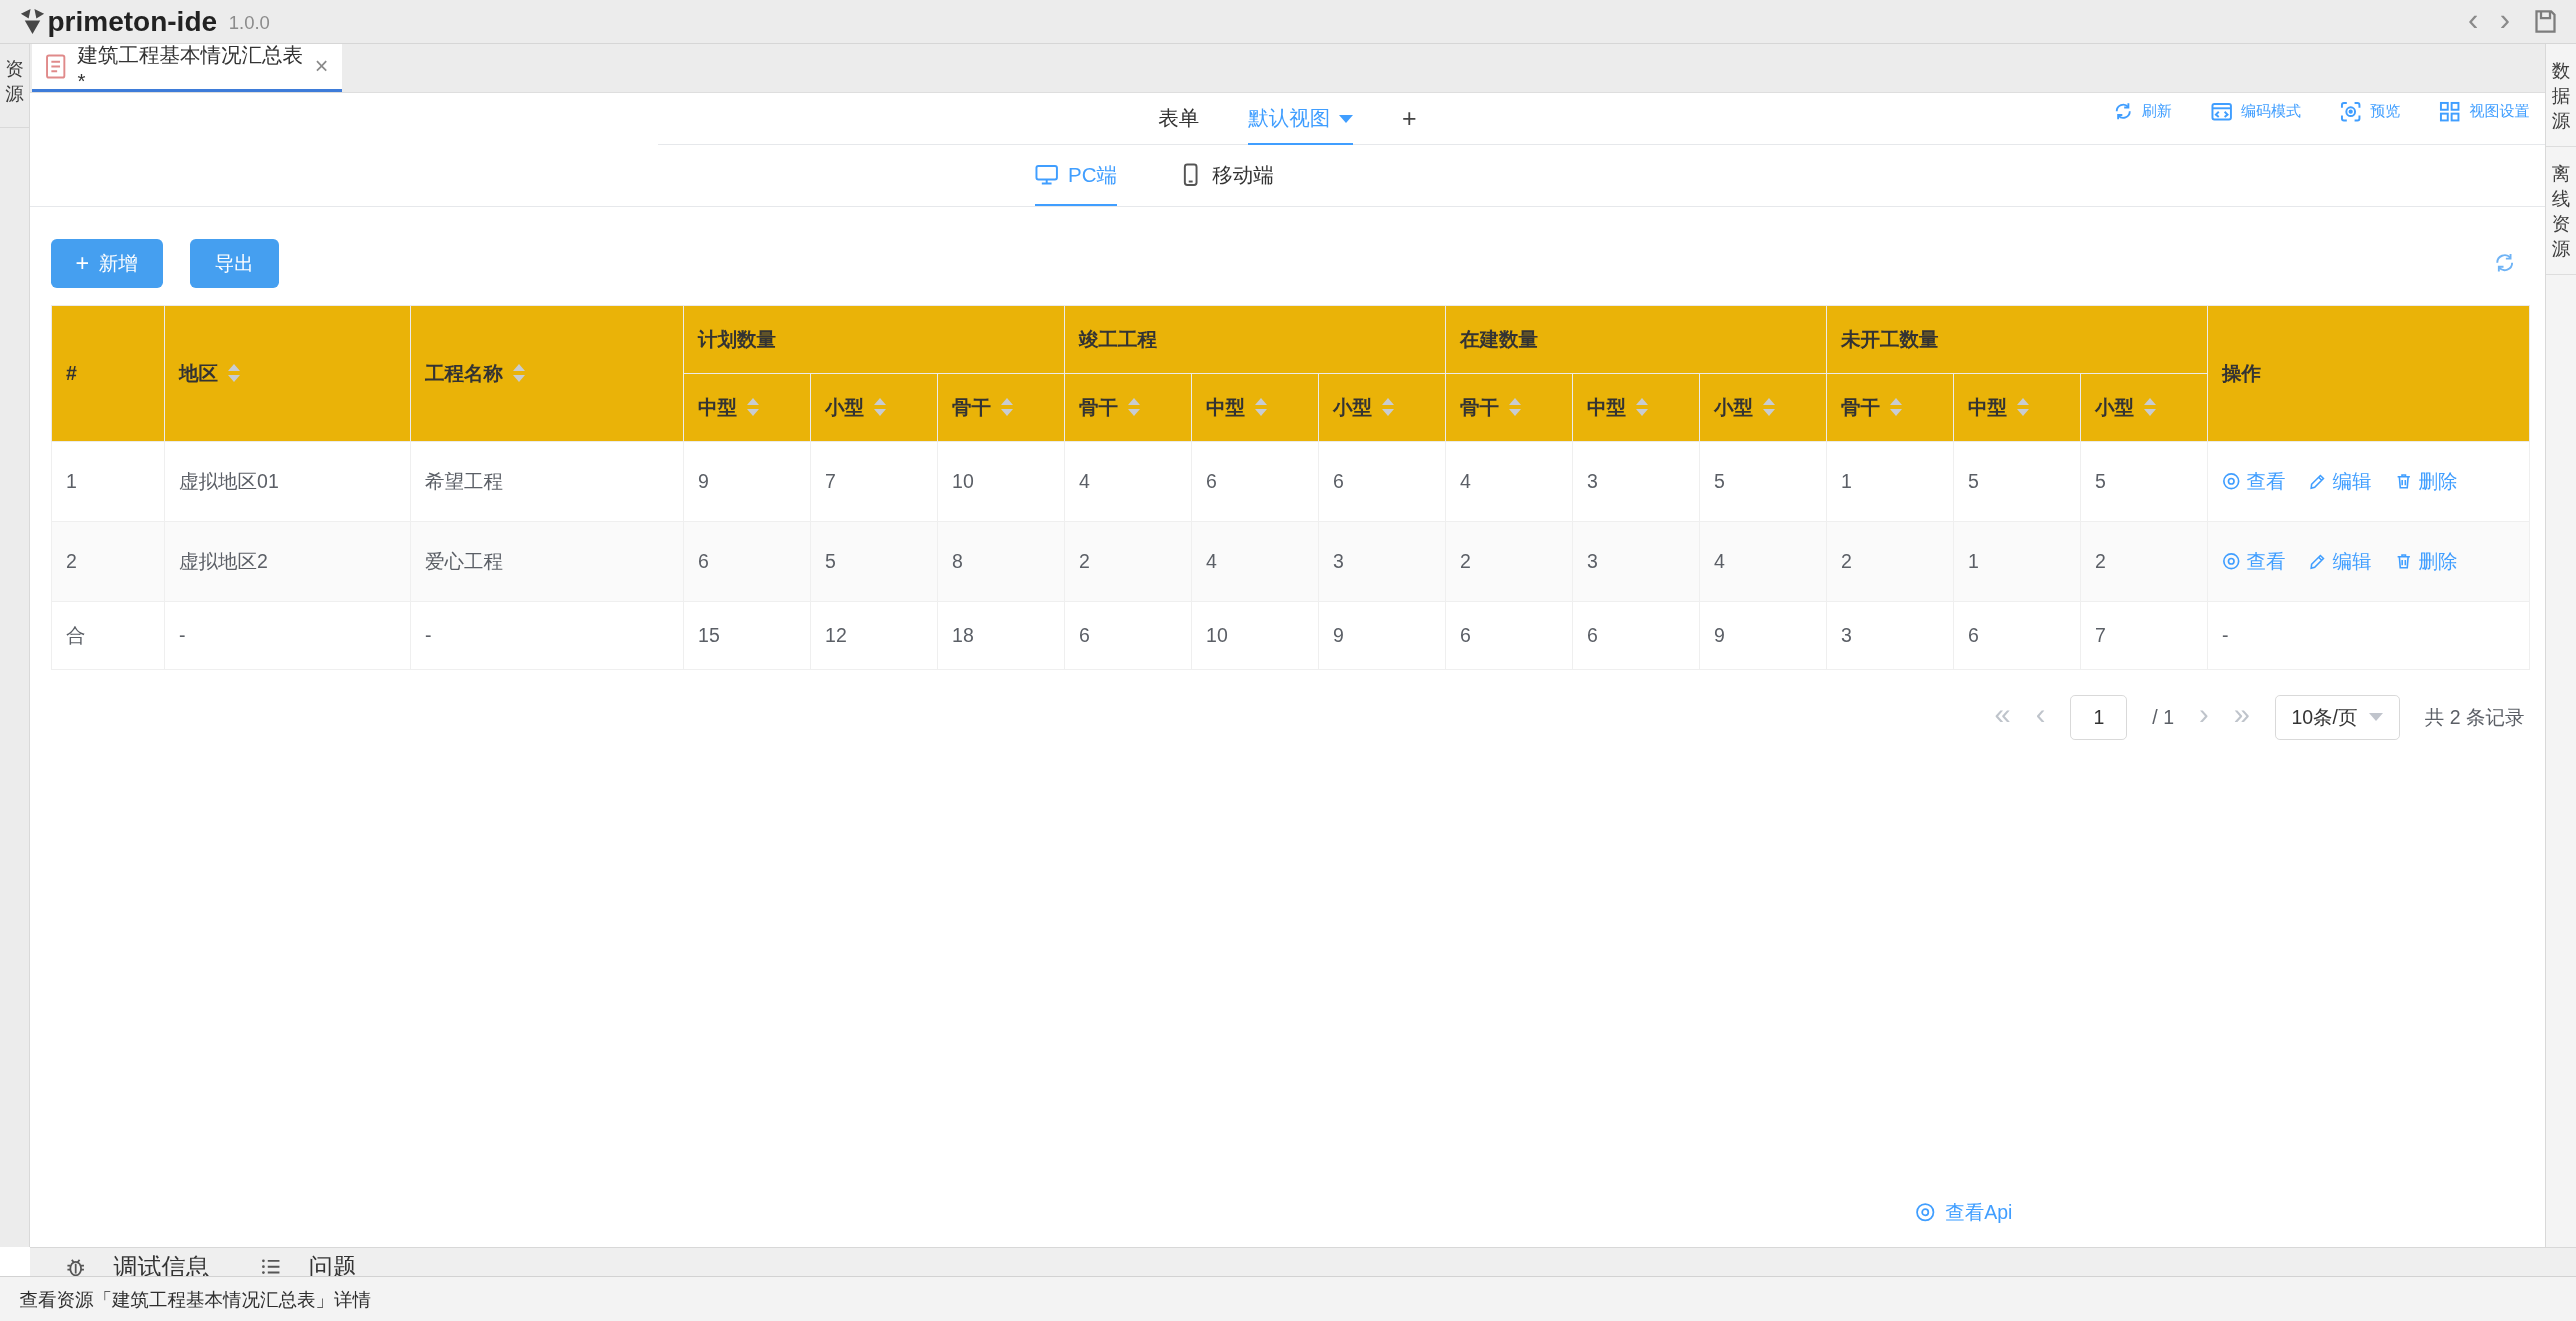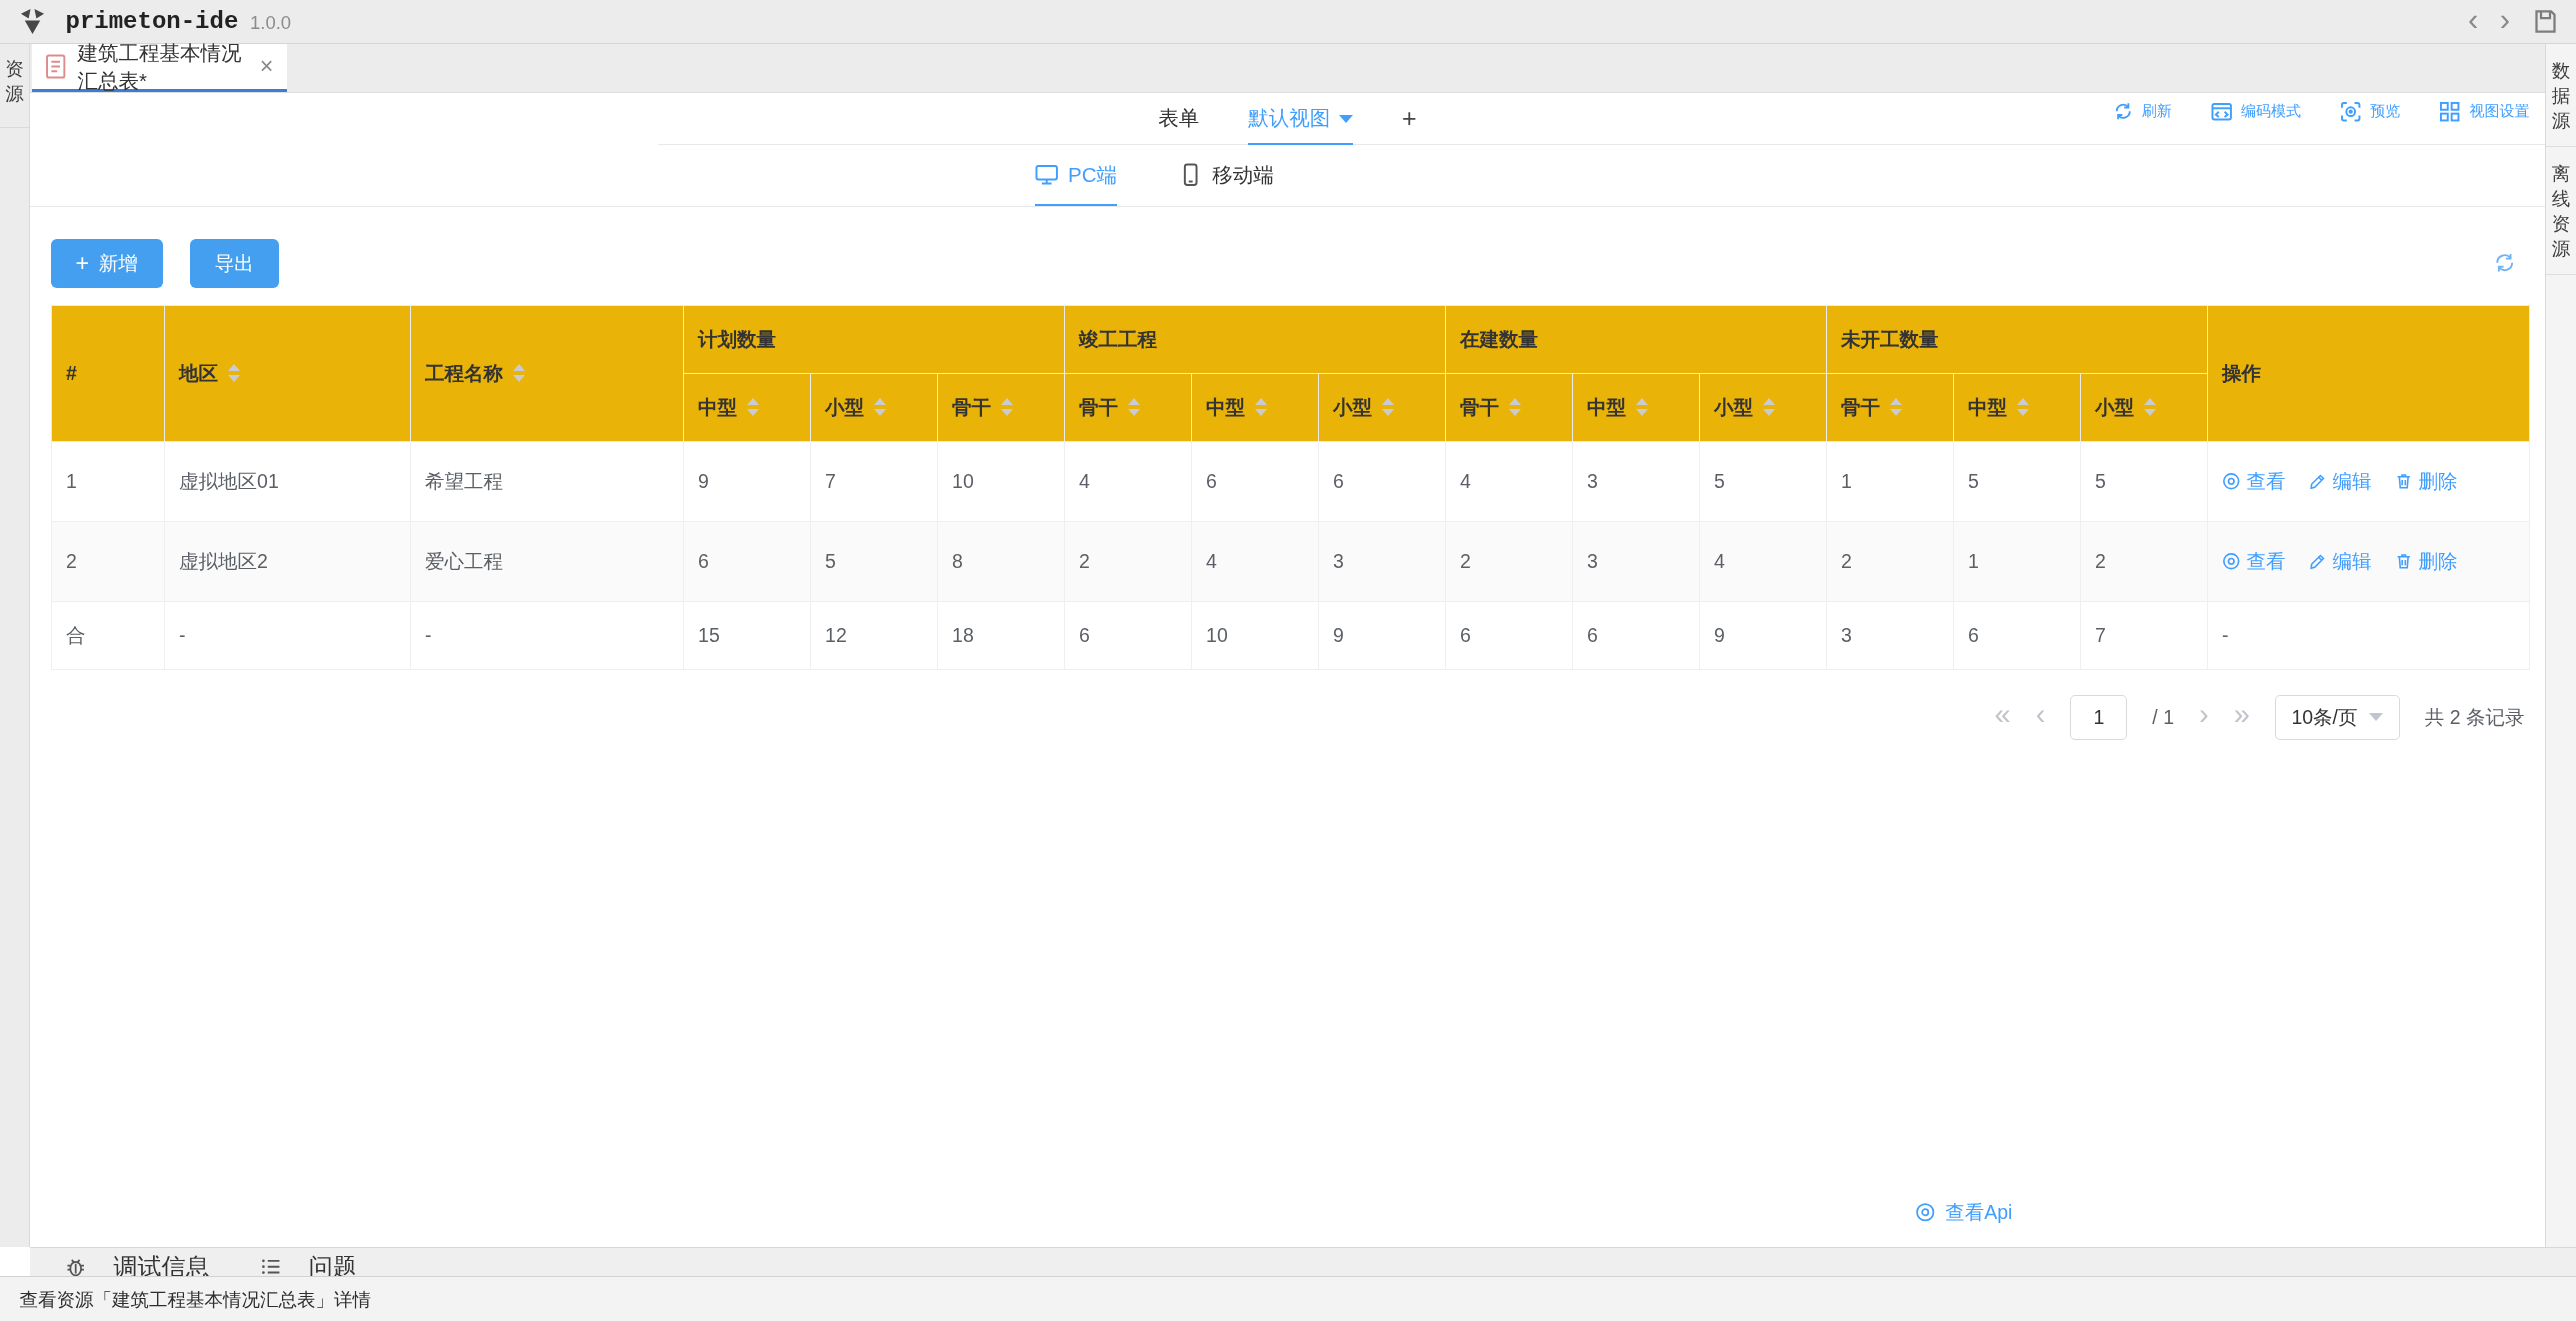--- a/index.html
+++ b/index.html
@@ -9,21 +9,21 @@
     background:#fff; font-family:"Liberation Sans","DejaVu Sans",sans-serif; color:#333;
   }
   svg { display:block; }
 
   
   .titlebar {
     position:absolute; top:0; left:0; width:2576px; height:44px;
     background:#ECECEC; border-bottom:1px solid #D6D6D6;
     display:flex; align-items:center; padding:0 17.5px;
   }
-  .app-name { font-size:24px; font-weight:bold; color:#222; margin-left:19px;font-family:Liberation Mono, monospace; }
+  .app-name { font-size:28px; font-weight:bold; color:#222; margin-left:1px; }
   .app-version { font-size:18.5px; color:#8c8c8c; margin-left:11.7px; padding-top:2.9px; }
   .titlebar-right { margin-left:auto; display:flex; align-items:center; gap:21.4px; color:#7c7c7c; }
   .nav-chevron { font-size:31px; line-height:29px; color:#8a8a8a; cursor:pointer; padding-bottom:3.9px;}
 
   
   .left-rail {
     position:absolute; left:0; top:44px; width:30px; bottom:74px;
     background:#ECECEC; border-right:1px solid #D9D9D9;
   }
   .rail-sec {
@@ -36,21 +36,21 @@
     background:#F4F4F4; border-left:1px solid #D9D9D9;
   }
   .right-rail .rail-sec { border-bottom:1px solid #DDDDDD; padding:13.6px 4.9px; }
 
   
   .main { position:absolute; left:30px; right:31px; top:44px; bottom:74px; background:#fff; }
 
   
   .file-tabs { height:49px; background:#ECECEC; border-bottom:1px solid #DEDEDE; display:flex; align-items:stretch; }
   .file-tab {
-    margin-left:1.9px; width:255px; background:#fff; display:flex; align-items:center;
+    margin-left:1.9px; width:310px; background:#fff; display:flex; align-items:center;
     gap:10.7px; padding:0 13.6px; font-size:20.5px; color:#333;
     border-bottom:3.9px solid #3E7CD9; cursor:pointer;
   }
   .file-tab .close { color:#8a8a8a; font-size:23.4px; margin-left:auto; cursor:pointer; }
 
   
   .view-tab-row { position:relative; height:52px; }
   .view-tab-row::after { content:""; position:absolute; left:628px; right:0; bottom:0; height:1px; background:#E6E8EB; }
   .view-tabs { position:absolute; left:0; right:0; top:0; bottom:0; display:flex; justify-content:center; gap:49px; }
   .vt-item {

